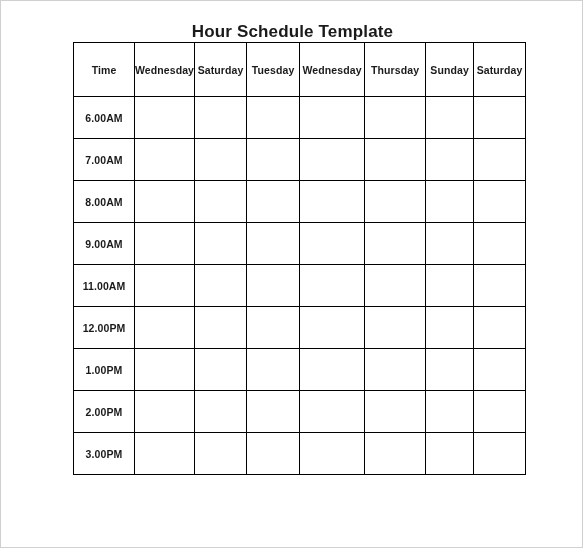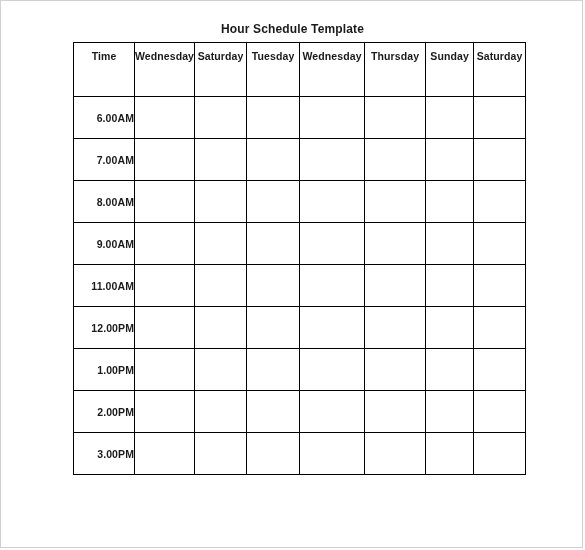--- a/index.html
+++ b/index.html
@@ -23,21 +23,21 @@
     border: 1px solid #d0d0d0;
     background: #ffffff;
     box-sizing: border-box;
   }
   #doc-title {
     position: absolute;
     left: 0;
     top: 21px;
     width: 583px;
     text-align: center;
-    font-size: 12px;
+    font-size: 17px;
     font-weight: bold;
     letter-spacing: 0.15px;
     color: #1a1a1a;
   }
   #schedule-table {
     position: absolute;
     left: 72px;
     top: 41px;
     border-collapse: collapse;
     table-layout: fixed;
@@ -49,30 +49,30 @@
     padding: 0;
     background: #ffffff;
   }
   #schedule-table th {
     height: 54px;
     vertical-align: top;
     text-align: center;
     font-size: 10.5px;
     font-weight: bold;
     color: #1a1a1a;
-    padding-top: 7px;
+    padding-top: 21px;
     box-sizing: border-box;
     letter-spacing: 0.1px;
   }
   #schedule-table td {
     height: 42px;
     box-sizing: border-box;
   }
   td.time-cell {
-    text-align: right;
+    text-align: center;
     font-size: 10.5px;
     font-weight: bold;
     color: #1a1a1a;
     vertical-align: middle;
     padding-bottom: 6px;
     letter-spacing: 0.1px;
   }
   
   col.c-time { width: 61px; }
   col.c-sun  { width: 48px; }

